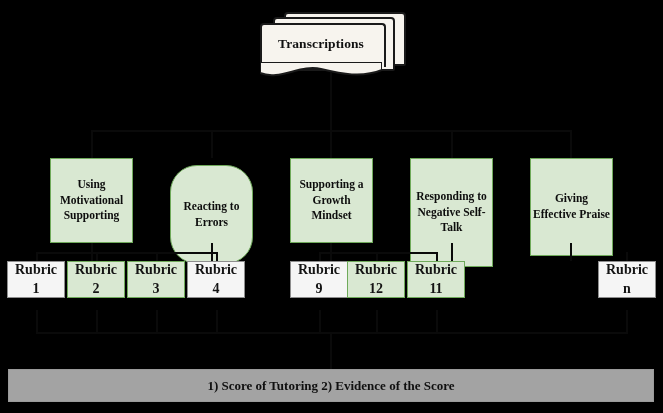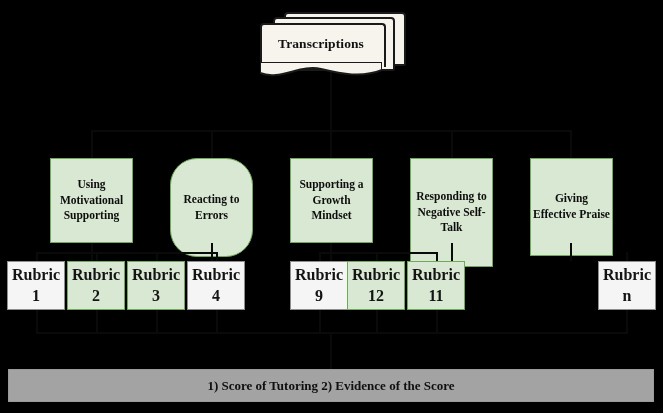--- a/index.html
+++ b/index.html
@@ -92,26 +92,26 @@
     color: #0d0d0d;
     line-height: 1.35;
     box-sizing: border-box;
     padding: 2px;
   }
 
   
   .rubric-box {
     position: absolute;
     width: 58px;
-    height: 49px;
+    height: 37px;
     display: flex;
     align-items: center;
     justify-content: center;
     text-align: center;
-    font-size: 16px;
+    font-size: 14px;
     font-weight: bold;
     color: #141414;
     line-height: 1.3;
     box-sizing: border-box;
   }
   .rubric-box.white {
     background: #f5f5f5;
     border: 1px solid #8e8e8e;
   }
   .rubric-box.green {
@@ -156,21 +156,21 @@
   <div class="line" style="left:91px; top:130px; width:481px; height:2px;"></div>
   <div class="line" style="left:91px; top:130px; width:2px; height:28px;"></div>
   <div class="line" style="left:211px; top:130px; width:2px; height:28px;"></div>
   <div class="line" style="left:330px; top:130px; width:2px; height:28px;"></div>
   <div class="line" style="left:451px; top:130px; width:2px; height:28px;"></div>
   <div class="line" style="left:570px; top:130px; width:2px; height:28px;"></div>
 
   <div class="cat-box" style="left:50px; top:158px; width:83px; height:85px;">
     <span>Using Motivational Supporting</span>
   </div>
-  <div class="cat-box" style="left:170px; top:158px; width:83px; height:99px;border-radius:27px;">
+  <div class="cat-box" style="left:170px; top:165px; width:83px; height:99px;border-radius:27px;">
     <span>Reacting to Errors</span>
   </div>
   <div class="cat-box" style="left:290px; top:158px; width:83px; height:85px;">
     <span>Supporting a Growth Mindset</span>
   </div>
   <div class="cat-box" style="left:410px; top:158px; width:83px; height:109px;font-family:Liberation Serif, serif;">
     <span>Responding to Negative Self-Talk</span>
   </div>
   <div class="cat-box" style="left:530px; top:158px; width:83px; height:98px;">
     <span>Giving Effective Praise</span>

